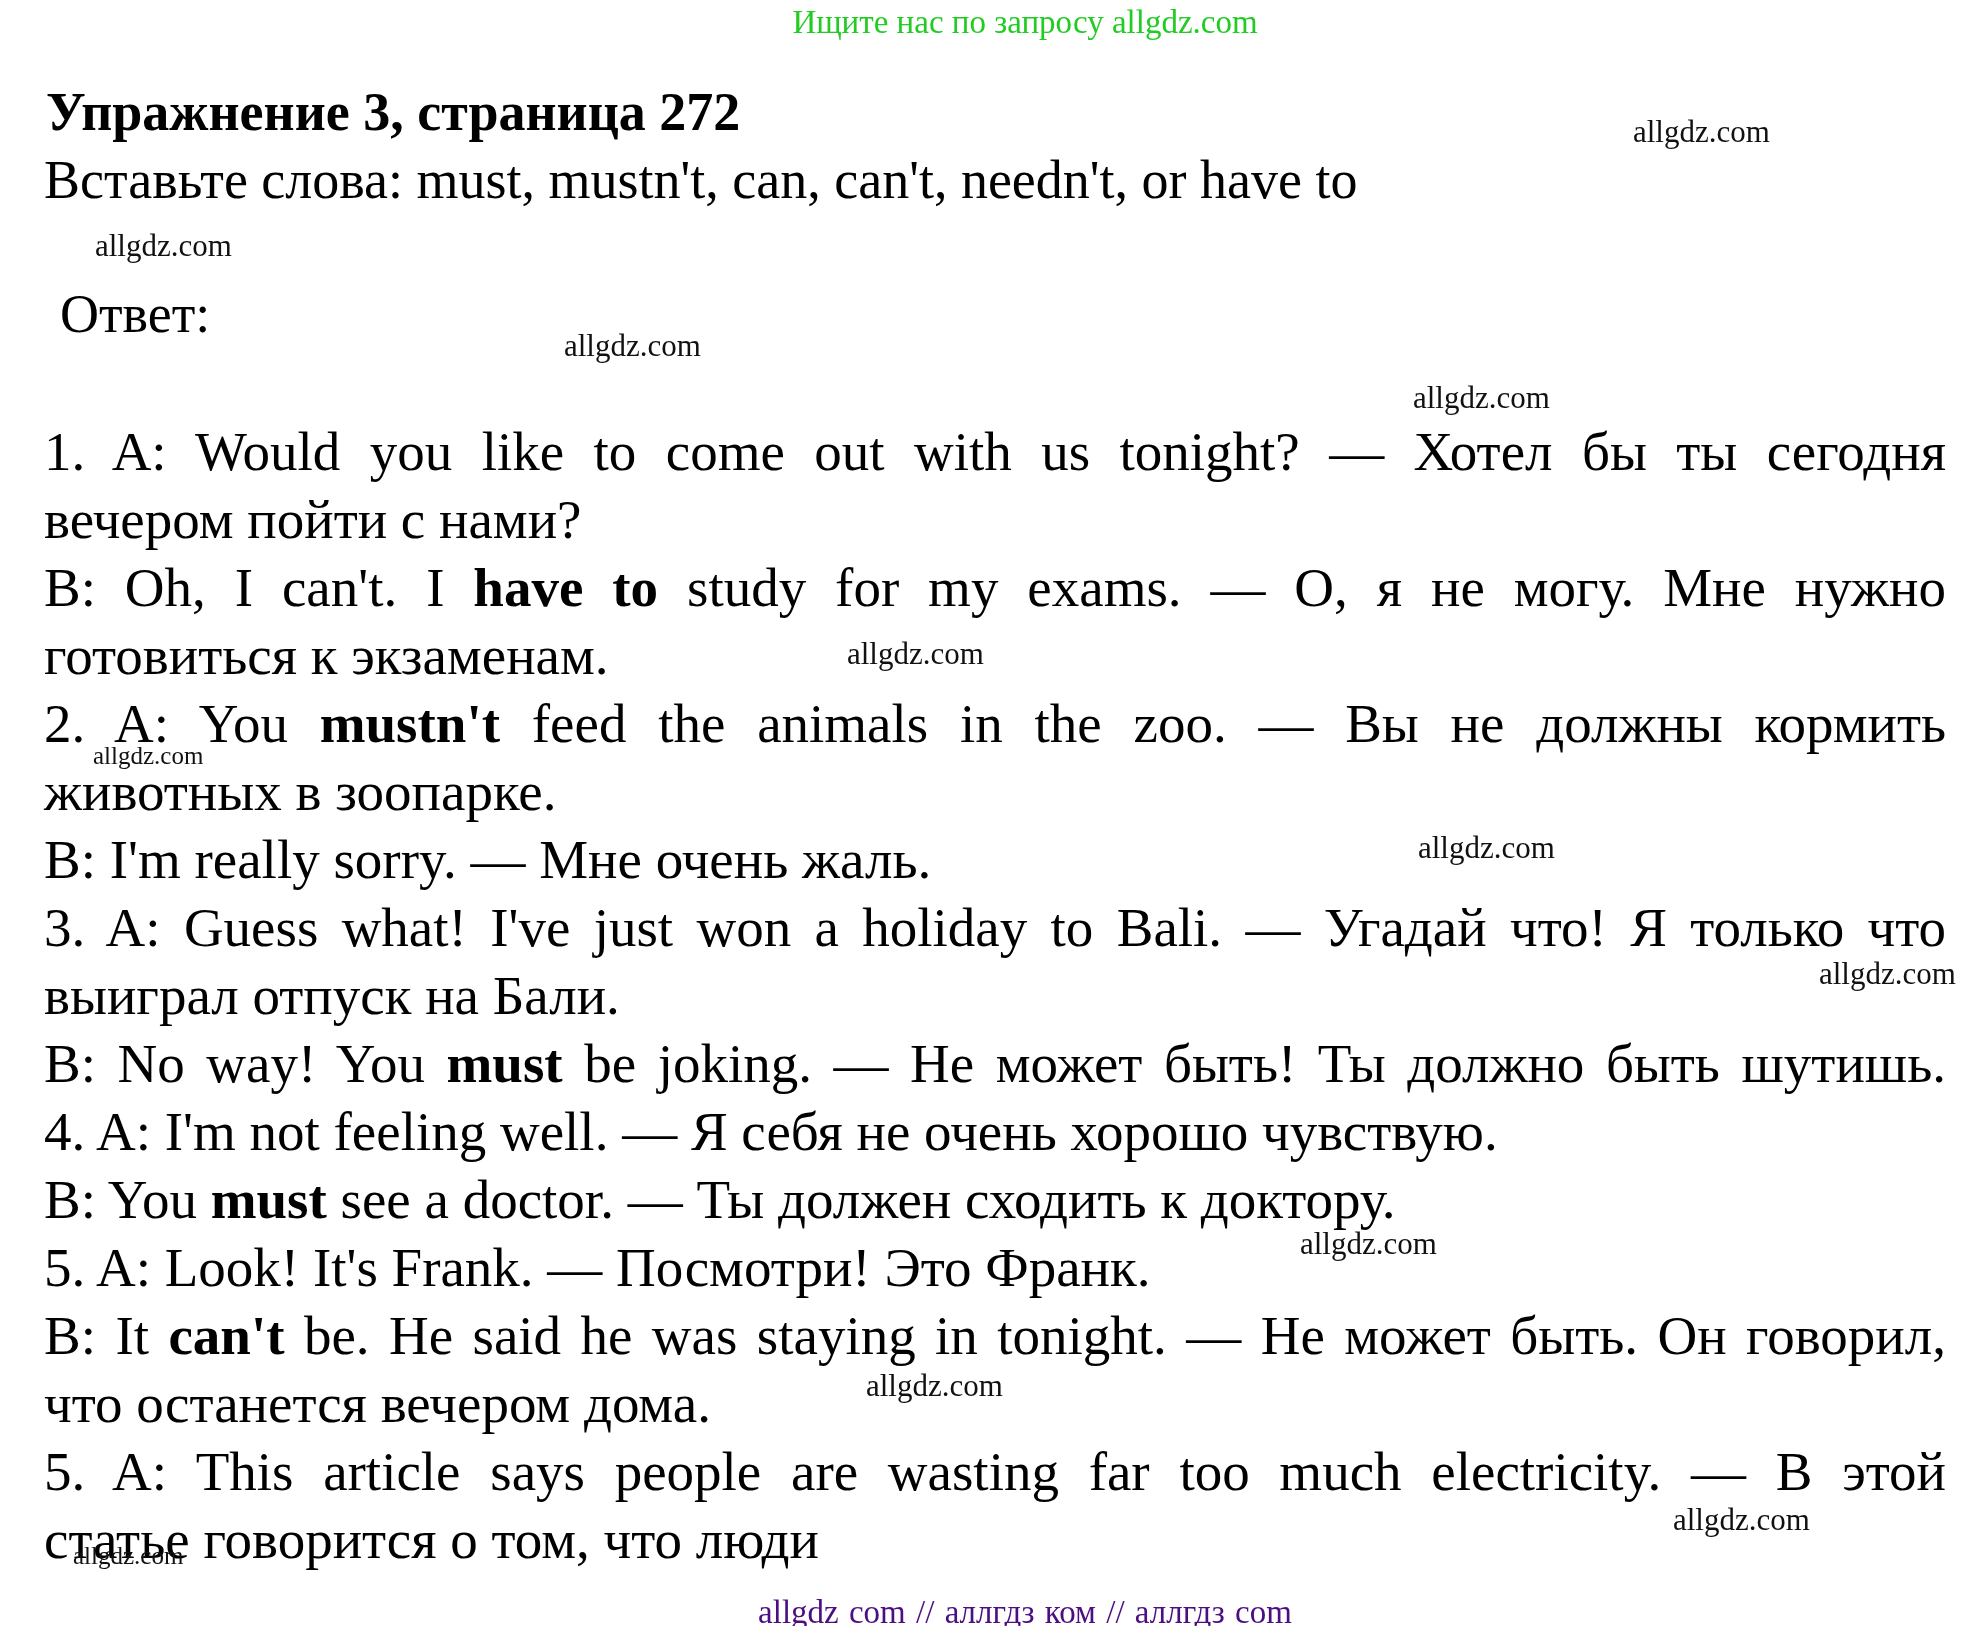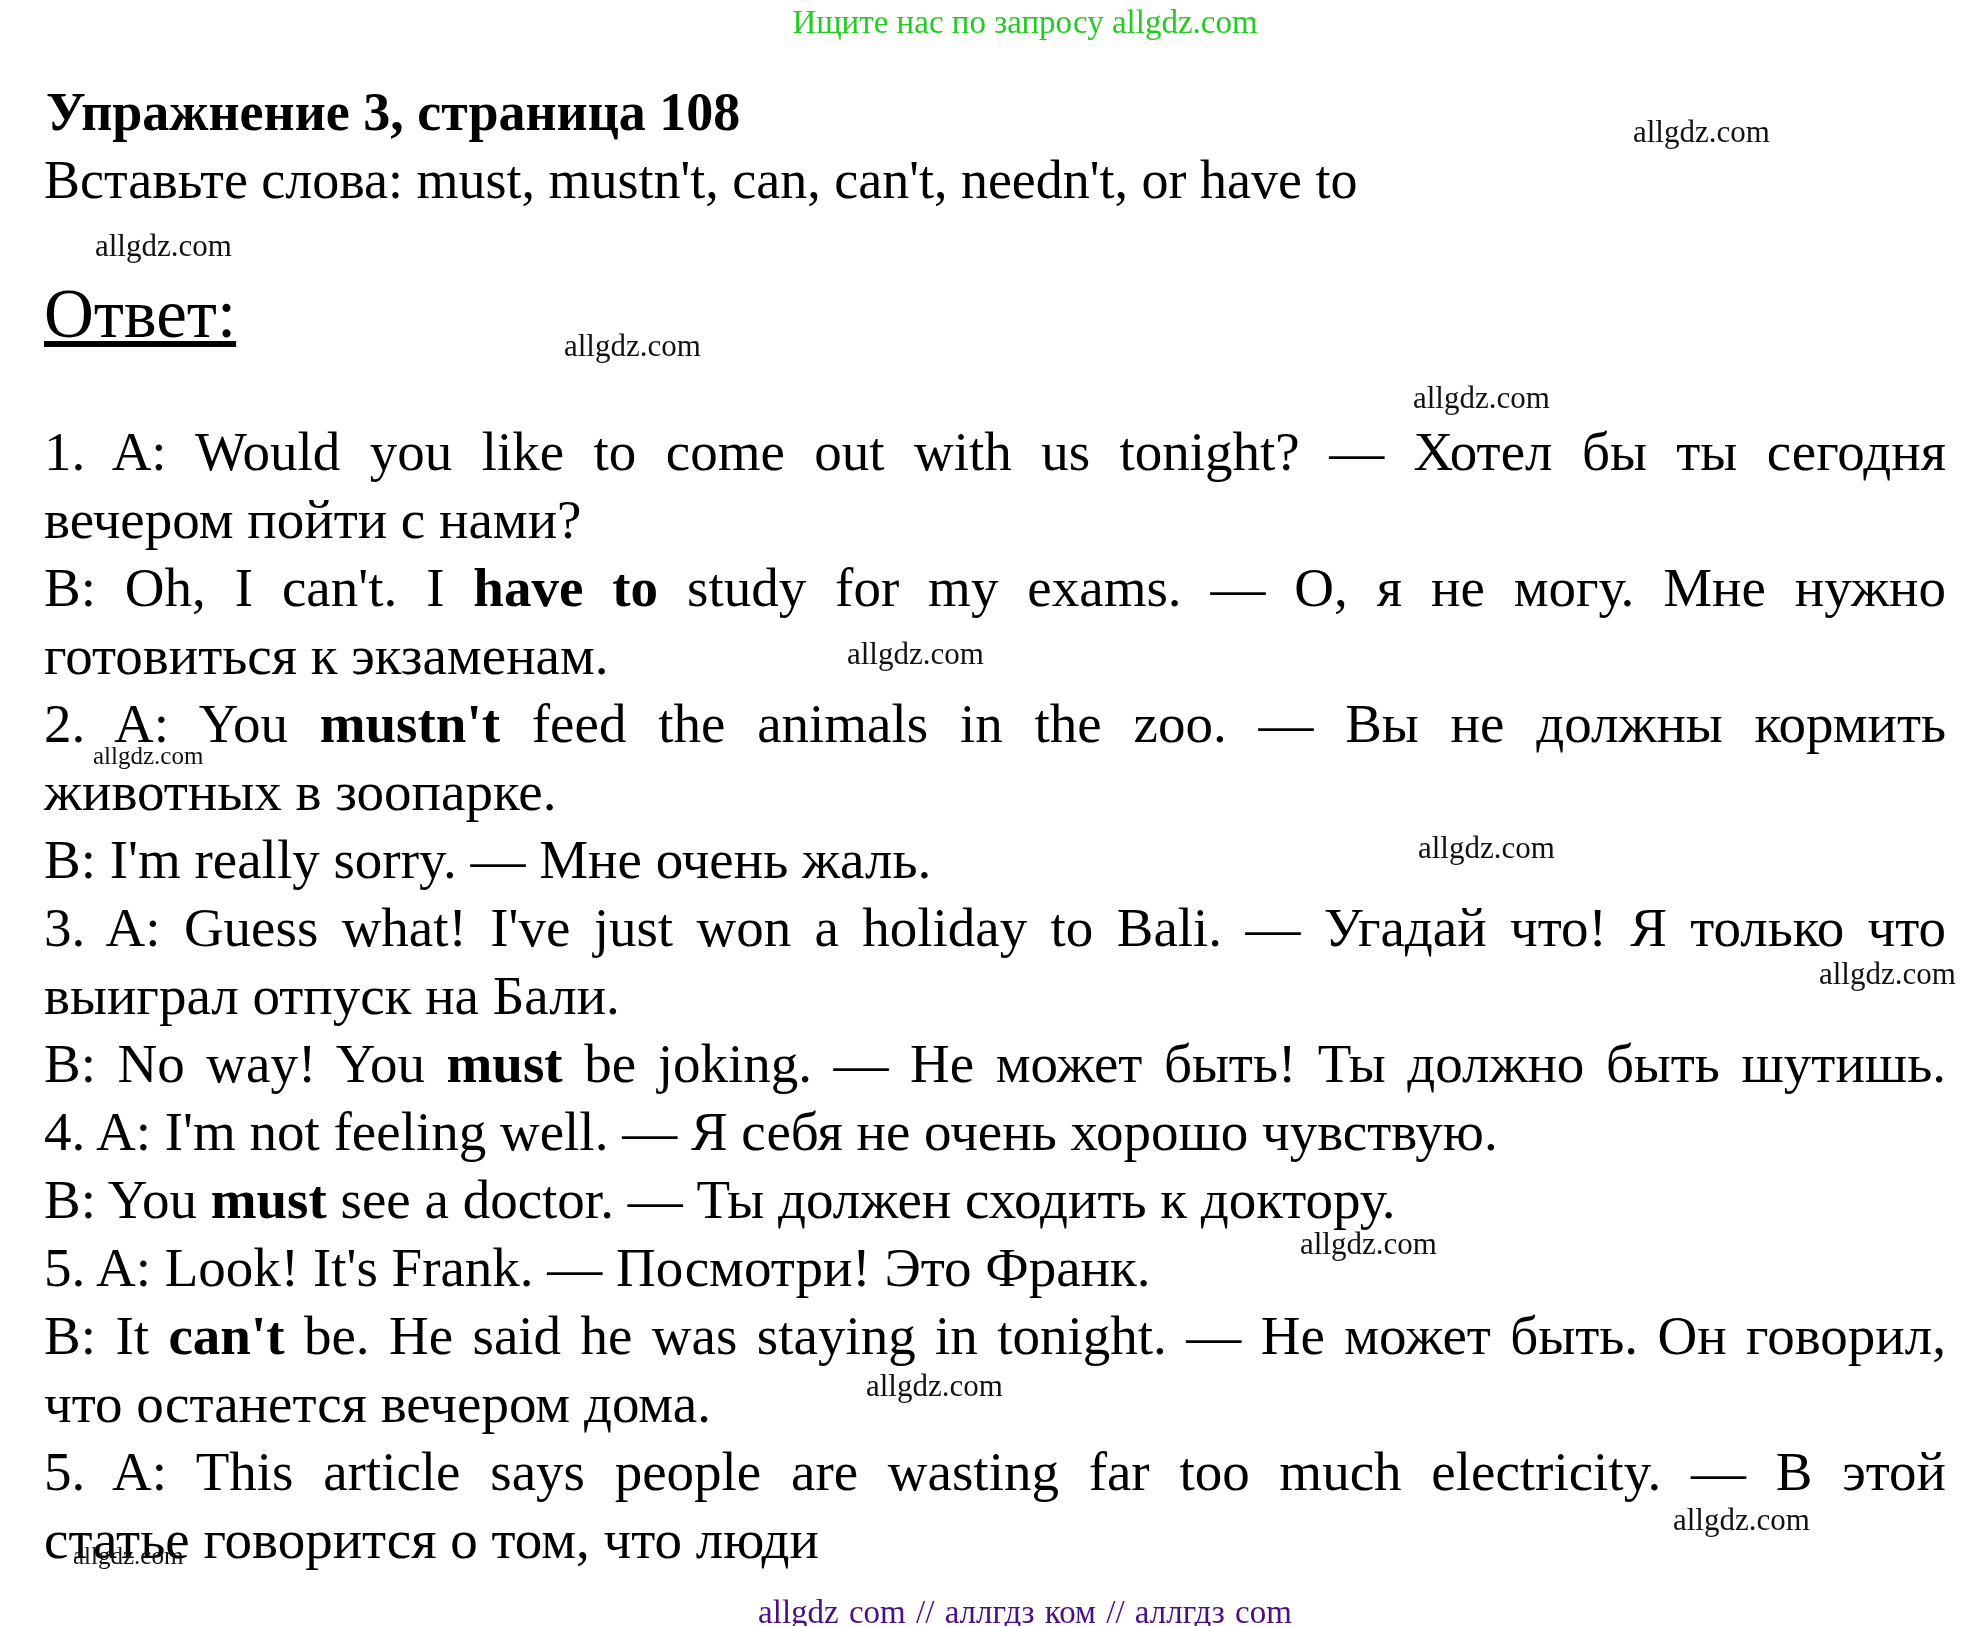--- a/index.html
+++ b/index.html
@@ -2,34 +2,34 @@
 <html><head>
 <meta charset="utf-8">
 <style>
   html, body { margin: 0; padding: 0; background: #ffffff; }
   body { width: 1984px; height: 1626px; position: relative; overflow: hidden; }
   .serif { font-family: "Liberation Serif", "DejaVu Serif", serif; color: #000; }
   .sans { font-family: Liberation Serif, serif; padding-left: 33px; }
   .top-banner { position: absolute; top: 2px; left: 0; width: 1984px; text-align: center; font-size: 33px; color: #22cc22; line-height: 40px; }
   .title { position: absolute; left: 46px; top: 82px; font-size: 54px; font-weight: bold; line-height: 60px; white-space: nowrap; }
   .instruction { position: absolute; left: 44px; top: 148px; font-size: 54px; line-height: 64px; white-space: nowrap; text-align: center; }
-  .answer-label { position: absolute; left: 44px; top: 282px; font-size: 69px; line-height: 64px; white-space: nowrap; text-decoration: underline; }
+  .answer-label { position: absolute; left: 60px; top: 282px; font-size: 54px; line-height: 64px; white-space: nowrap; }
   .wm { position: absolute; font-size: 31px; color: #111; line-height: 36px; white-space: nowrap; text-align: center; }
   .wm.small { font-size: 25px; line-height: 28px; }
   .line { position: absolute; left: 44px; width: 1902px; font-size: 55px; line-height: 68px; white-space: nowrap; }
   .line.full { text-align: justify; text-align-last: justify; white-space: normal; height: 68px; overflow: hidden; }
   .line b { font-weight: bold; }
   .footer { position: absolute; left: 0; top: 1594px; width: 1984px; text-align: center; font-size: 33px; color: #4b0f82; line-height: 36px; word-spacing: 2px; }
 </style>
 </head>
 <body>
 
 <div class="top-banner sans">Ищите нас по запросу allgdz.com</div>
 
-<div class="title serif">Упражнение 3, страница 108</div>
+<div class="title serif">Упражнение 3, страница 272</div>
 <div class="instruction serif">Вставьте слова: must, mustn't, can, can't, needn't, or have to</div>
 <div class="answer-label serif">Ответ:</div>
 
 <div class="line serif full" style="top:418px"><span>1. A: Would you like to come out with us tonight? — Хотел бы ты сегодня</span></div>
 <div class="line serif" style="top:486px"><span>вечером пойти с нами?</span></div>
 <div class="line serif full" style="top:554px"><span>B: Oh, I can't. I </span><b>have to</b><span> study for my exams. — О, я не могу. Мне нужно</span></div>
 <div class="line serif" style="top:622px"><span>готовиться к экзаменам.</span></div>
 <div class="line serif full" style="top:690px"><span>2. A: You </span><b>mustn't</b><span> feed the animals in the zoo. — Вы не должны кормить</span></div>
 <div class="line serif" style="top:758px"><span>животных в зоопарке.</span></div>
 <div class="line serif" style="top:826px"><span>B: I'm really sorry. — Мне очень жаль.</span></div>

